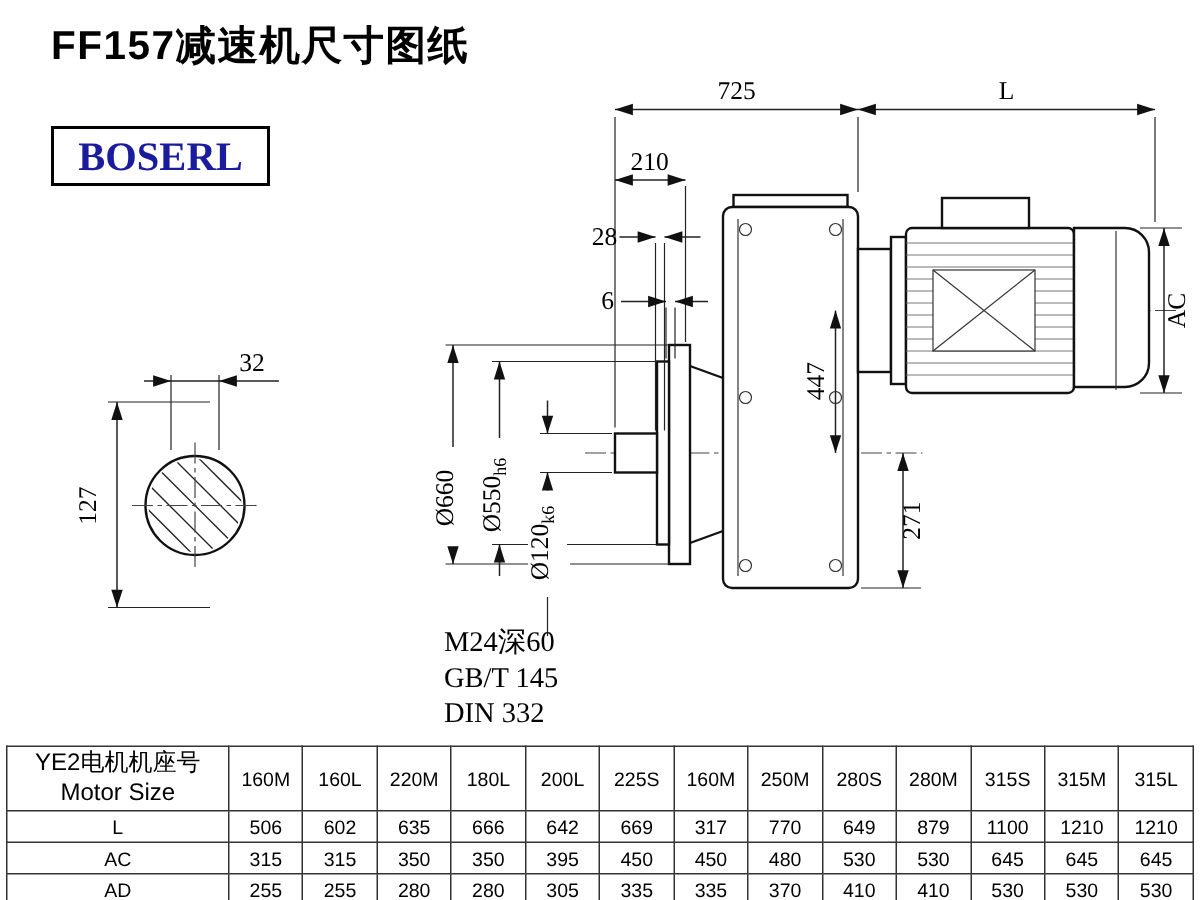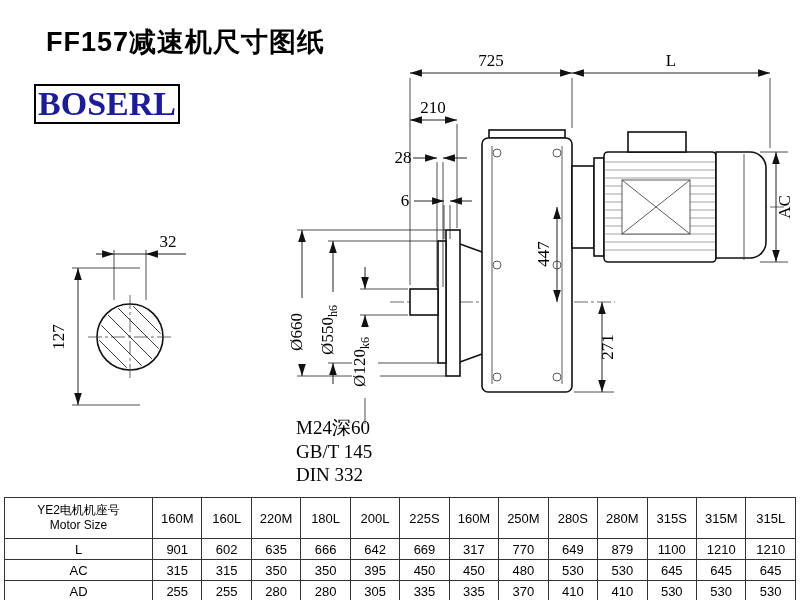--- a/index.html
+++ b/index.html
@@ -1,41 +1,41 @@
 <!DOCTYPE html>
 <html><head>
 <meta charset="utf-8">
 <style>
   html,body{margin:0;padding:0;}
   body{width:800px;height:600px;background:#fff;position:relative;overflow:hidden;
        font-family:"Liberation Sans",sans-serif;color:#000;}
   .page{position:absolute;inset:0;}
-  h1.title{position:absolute;left:34px;top:12px;margin:12px;font-size:27px;font-weight:bold;
+  h1.title{position:absolute;left:34px;top:12px;margin:0;font-size:27px;font-weight:bold;
        letter-spacing:1px;font-family:"Liberation Sans",sans-serif;color:#000;}
   .logo{position:absolute;left:34px;top:84px;width:142px;height:36px;border:2px solid #000;
        display:flex;align-items:center;justify-content:center;}
-  .logo span{font-family:"Liberation Serif",serif;font-weight:bold;font-size:34px;color:#1b1b9e;}
+  .logo span{font-family:"Liberation Serif",serif;font-weight:bold;font-size:27px;color:#1b1b9e;}
   svg{position:absolute;left:0;top:0;}
   .part{stroke:#111;stroke-width:1.6;fill:#fff;}
   .part2{stroke:#111;stroke-width:1.4;fill:none;}
   .thin{stroke:#333;stroke-width:0.8;fill:#fff;}
   .fin{stroke:#666;stroke-width:0.6;}
   .ext{stroke:#222;stroke-width:0.8;fill:none;}
   .dim{stroke:#222;stroke-width:1;fill:none;}
   .cl{stroke:#444;stroke-width:0.8;stroke-dasharray:14 3 3 3;fill:none;}
   .hatch line{stroke:#222;stroke-width:0.9;}
   text.dt{font:17px "Liberation Serif",serif;fill:#000;}
   text.nt{font:19px "Liberation Serif",serif;fill:#000;}
   tspan.tol{font-size:12px;}
   .tblwrap{position:absolute;left:4px;top:497px;}
   table{border-collapse:collapse;table-layout:fixed;width:792px;background:#fff;}
   th,td{border:1px solid #333;text-align:center;vertical-align:middle;padding:1px 0;
         font-weight:normal;font-size:13px;height:18px;color:#000;}
   thead th{height:38px;}
-  th.msz div{font-size:12px;line-height:1.25;}
+  th.msz div{font-size:16px;line-height:1.25;}
 </style>
 </head>
 <body>
 
 <div class="page">
 
   <h1 class="title">FF157减速机尺寸图纸</h1>
 
   <div class="logo">
     <span>BOSERL</span>
@@ -231,21 +231,21 @@
             <th>280S</th>
             <th>280M</th>
             <th>315S</th>
             <th>315M</th>
             <th>315L</th>
           </tr>
         </thead>
         <tbody>
           <tr>
             <th>L</th>
-            <td>901</td>
+            <td>506</td>
             <td>602</td>
             <td>635</td>
             <td>666</td>
             <td>642</td>
             <td>669</td>
             <td>317</td>
             <td>770</td>
             <td>649</td>
             <td>879</td>
             <td>1100</td>

